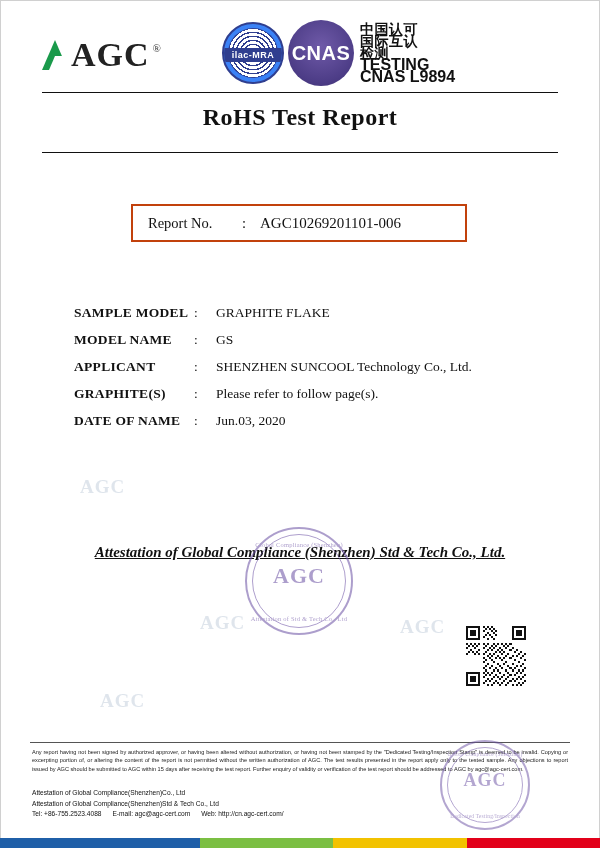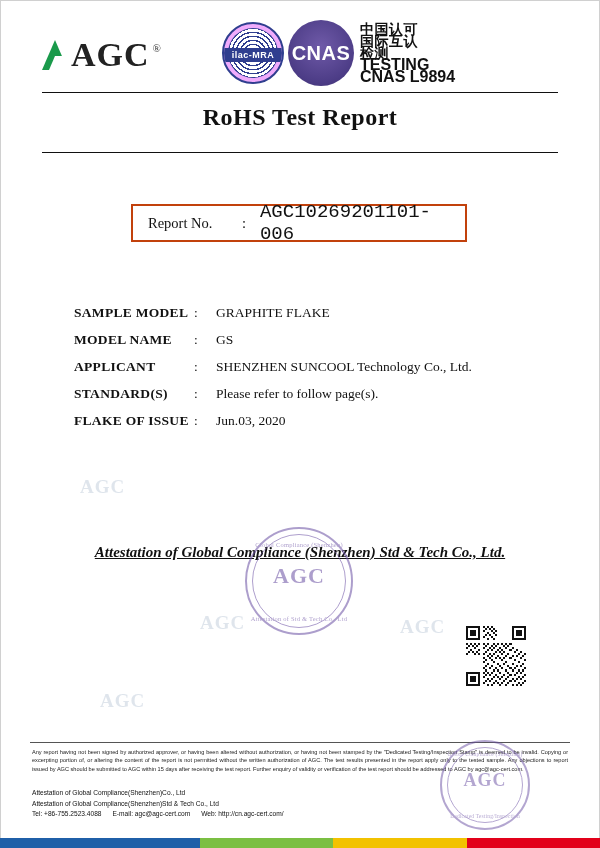--- a/index.html
+++ b/index.html
@@ -67,21 +67,21 @@
     color: #333;
   }
 
   .ilac {
     position: absolute;
     left: 222px;
     top: 8px;
     width: 62px;
     height: 62px;
     border-radius: 50%;
-    background: #f0abfc;
+    background: #3b82f6;
     border: 2px solid #2f3e8f;
     box-sizing: border-box;
     overflow: hidden;
   }
   .ilac .rings {
     position: absolute;
     left: 4px; top: 4px; right: 4px; bottom: 4px;
     border-radius: 50%;
     background:
       repeating-radial-gradient(circle at 50% 50%, #2f3e8f 0 1.5px, #ffffff 1.5px 4px);
@@ -167,21 +167,21 @@
     display: flex;
     align-items: center;
     font-size: 14.5px;
   }
   .report-box .lbl {
     margin-left: 15px;
     width: 94px;
     font-weight: normal;
   }
   .report-box .colon { width: 18px; }
-  .report-box .val { font-size: 19px; font-family: Liberation Mono, monospace; }
+  .report-box .val { font-size: 15px; }
 
   
   .fields {
     position: absolute;
     left: 74px;
     top: 305px;
     width: 470px;
     font-size: 13.5px;
   }
   .field-row {
@@ -379,26 +379,26 @@
       <div class="f-label">MODEL NAME</div>
       <div class="f-colon">:</div>
       <div class="f-value">GS</div>
     </div>
     <div class="field-row">
       <div class="f-label">APPLICANT</div>
       <div class="f-colon">:</div>
       <div class="f-value">SHENZHEN  SUNCOOL  Technology Co., Ltd.</div>
     </div>
     <div class="field-row">
-      <div class="f-label">STANDARD(S)</div>
+      <div class="f-label">GRAPHITE(S)</div>
       <div class="f-colon">:</div>
       <div class="f-value">Please refer to follow page(s).</div>
     </div>
     <div class="field-row">
-      <div class="f-label">FLAKE OF ISSUE</div>
+      <div class="f-label">DATE OF NAME</div>
       <div class="f-colon">:</div>
       <div class="f-value">Jun.03, 2020</div>
     </div>
   </div>
 
   <div class="wm-agc" style="left:80px; top:476px;">AGC</div>
   <div class="wm-agc" style="left:200px; top:612px;">AGC</div>
   <div class="wm-agc" style="left:400px; top:616px;">AGC</div>
   <div class="wm-agc" style="left:100px; top:690px;">AGC</div>
 

